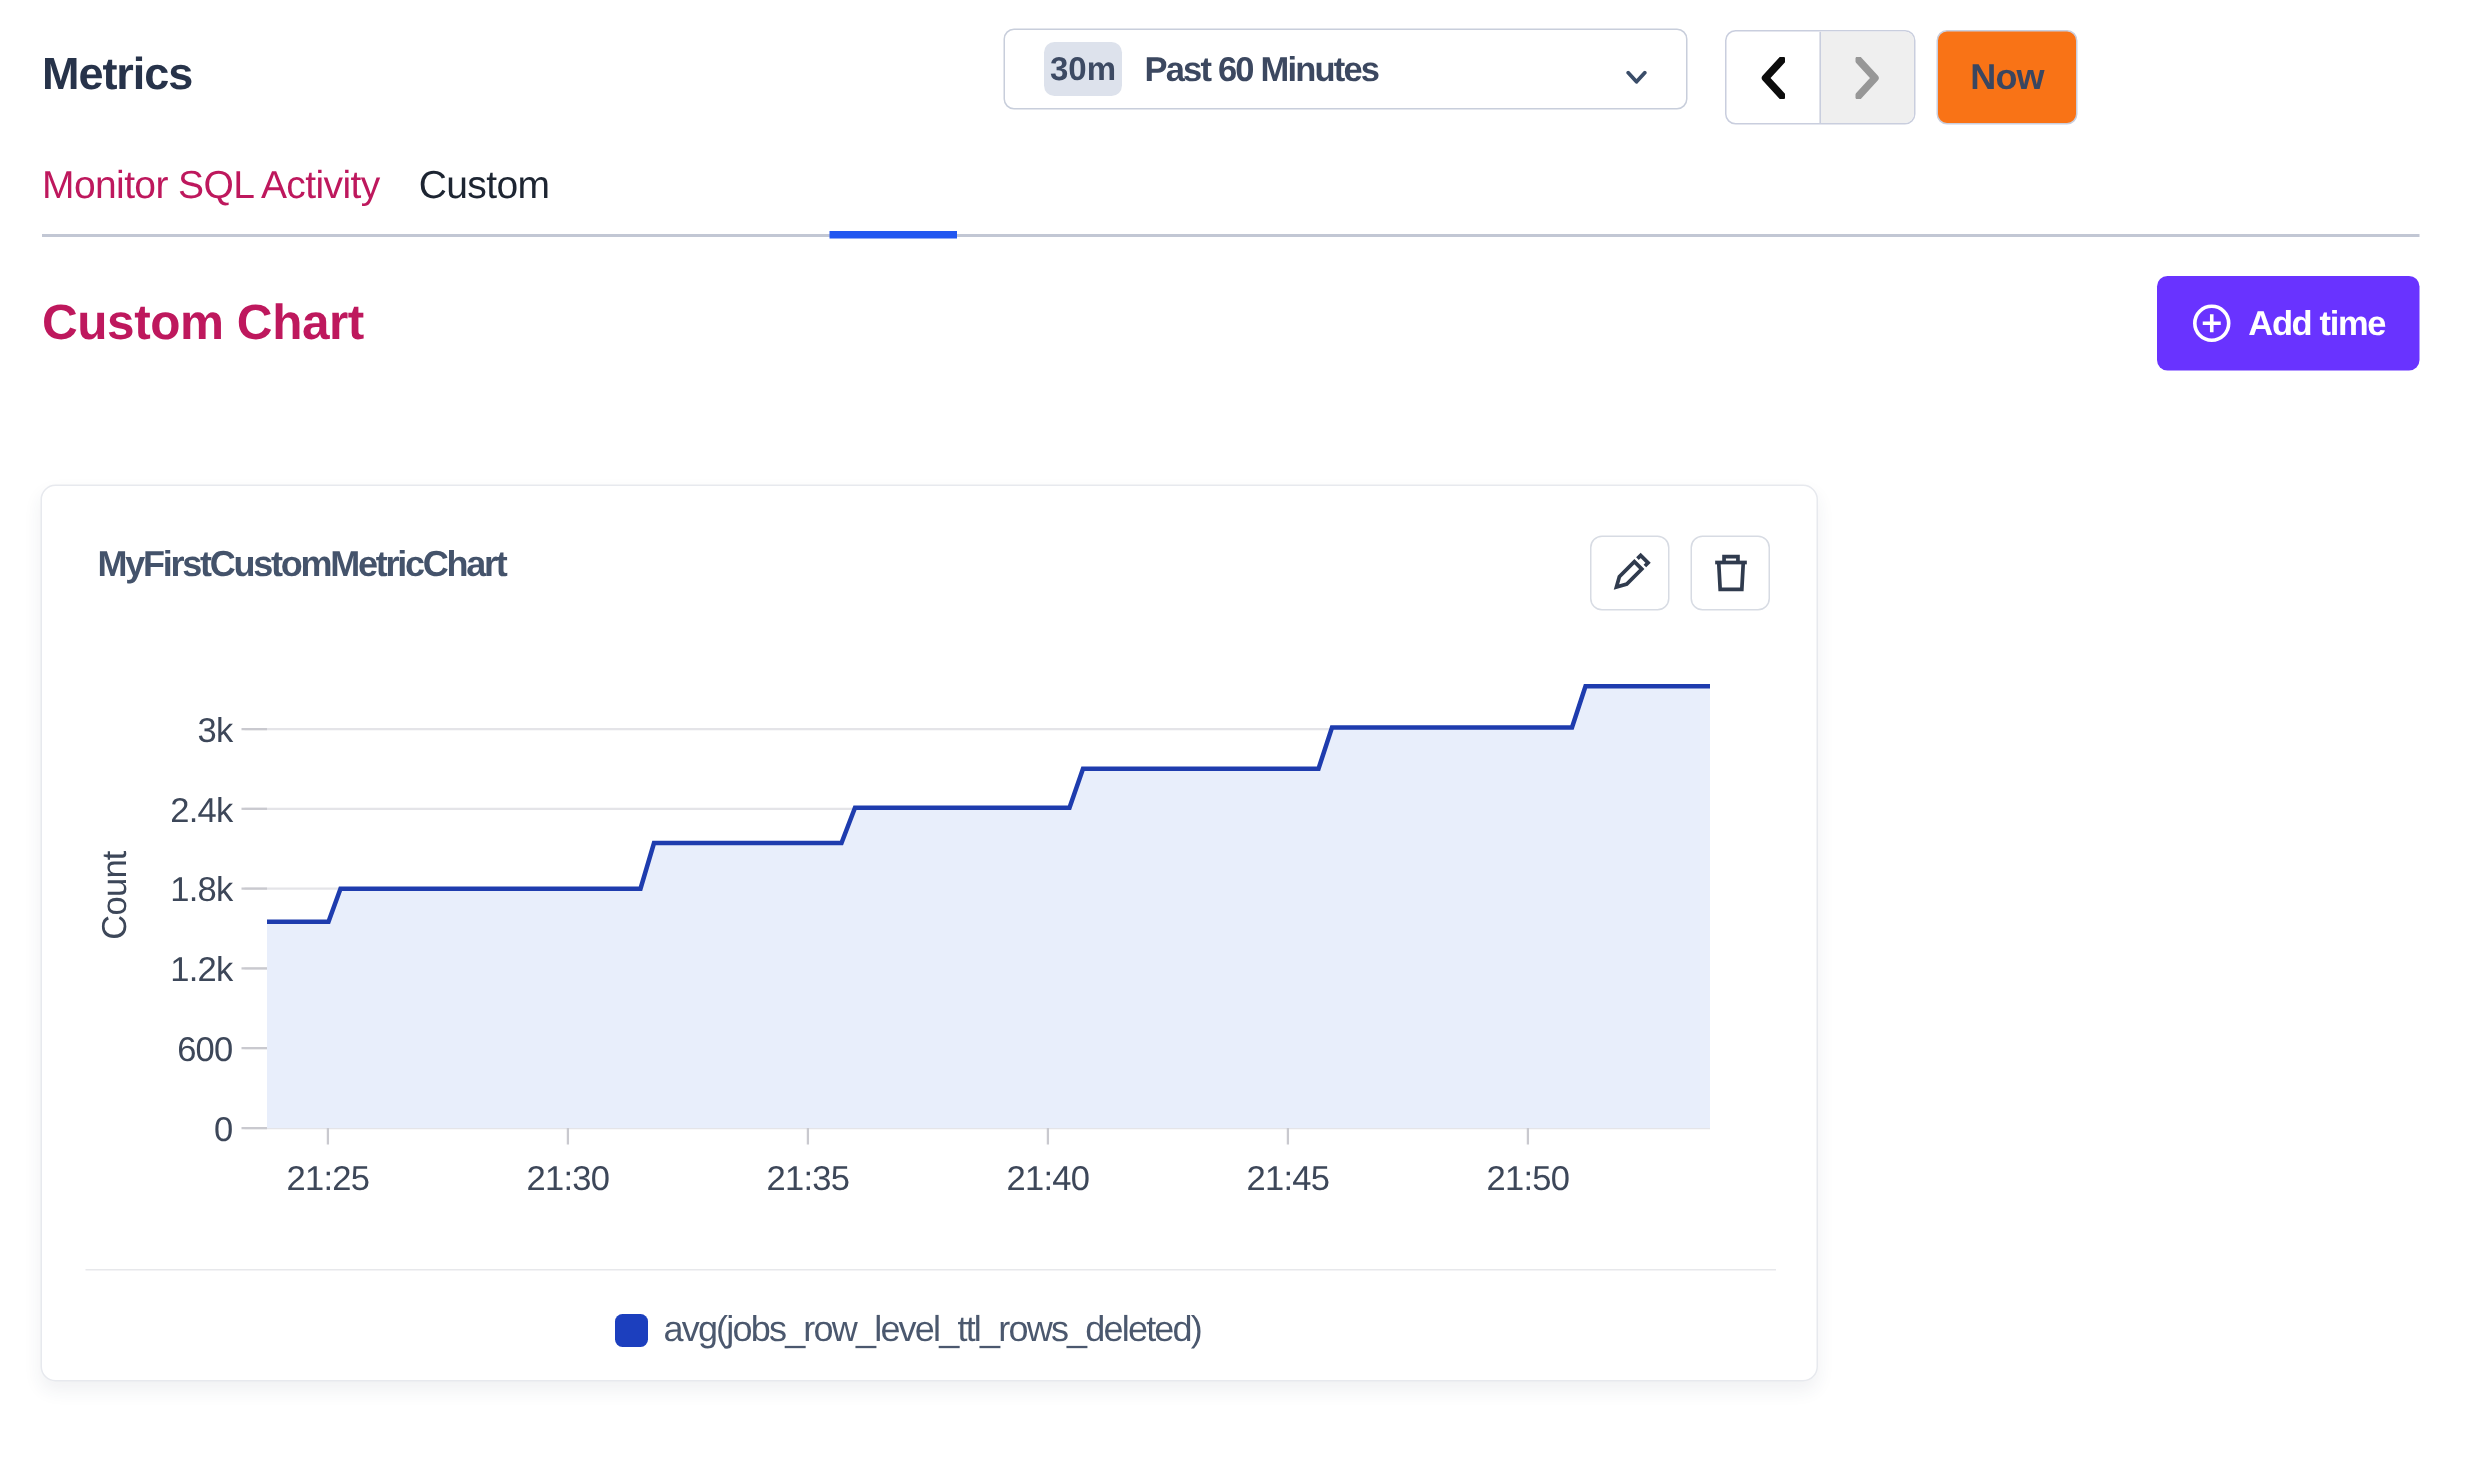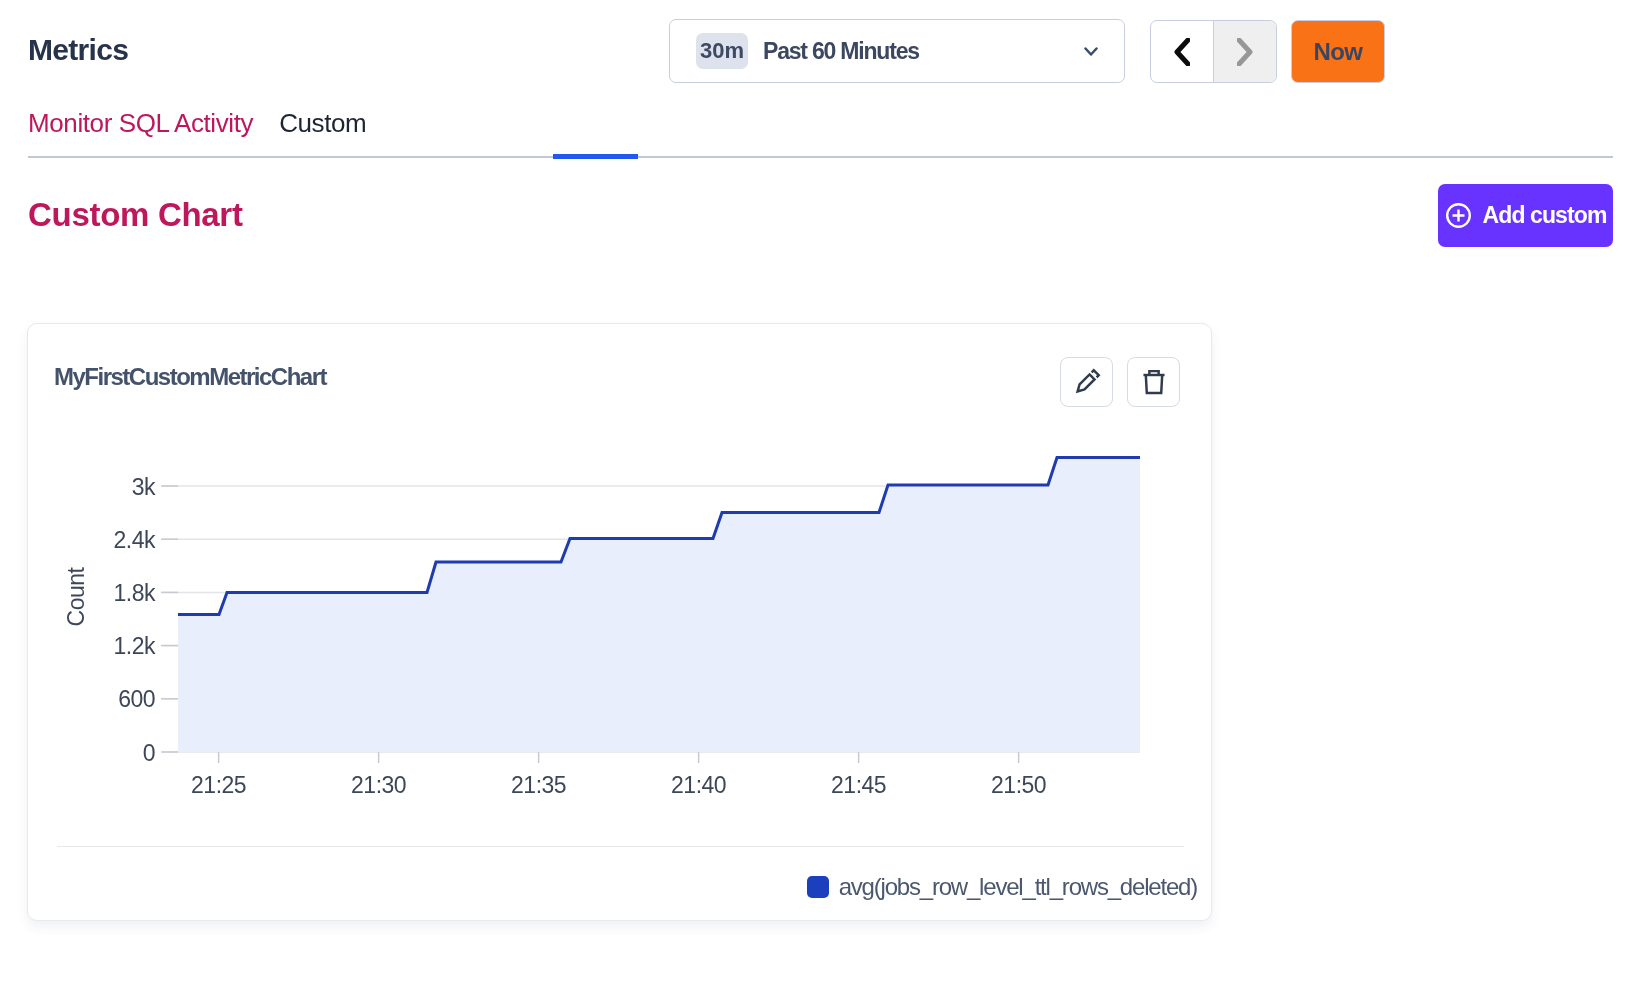--- a/index.html
+++ b/index.html
@@ -3,21 +3,21 @@
 <meta charset="utf-8">
 <style>
   * { margin:0; padding:0; box-sizing:border-box; }
   html,body { width:1650px; height:982px; background:#ffffff; font-family:"Liberation Sans", sans-serif; }
   #page { position:relative; width:1650px; height:982px; background:#fff; overflow:hidden;text-decoration:underline; }
   .abs { position:absolute; }
 
   .h1 { left:28px; top:33px; font-size:30px; font-weight:bold; color:#27334a; letter-spacing:-0.7px; }
 
   
-  .dd { left:669px; top:19px; width:456px; height:64px; border:1px solid #c8cedb; border-radius:7px;
+  .dd { left:669px; top:19px; width:456px; height:54px; border:1px solid #c8cedb; border-radius:7px;
         display:flex; align-items:center; background:#fff; }
   .dd .badge { margin-left:26px; width:52px; height:36px; background:#dde2ec; border-radius:7px;
         display:flex; align-items:center; justify-content:center; font-size:22px; font-weight:bold; color:#3d4a63; }
   .dd .label { margin-left:15px; font-size:23px; font-weight:bold; color:#3c4860; letter-spacing:-1.2px; }
   .dd svg { position:absolute; right:26px; top:27px; }
 
   
   .arrows { left:1150px; top:20px; width:127px; height:63px; border:1px solid #c9cede; border-radius:7px;
         display:flex; overflow:hidden; background:#fff; }
   .arrows .half { width:63.5px; height:100%; display:flex; align-items:center; justify-content:center; }
@@ -38,25 +38,25 @@
   .sub { left:28px; top:252px; font-size:23px; color:#3e4a5e; letter-spacing:-1.1px; }
   .sub a { color:#2458e8; font-weight:bold; text-decoration:none; }
 
   .addbtn { left:1438px; top:184px; width:175px; height:63px; background:#6933ff; border-radius:7px;
         display:flex; align-items:center; justify-content:center; color:#fff; font-size:23px; font-weight:bold; letter-spacing:-0.9px; }
   .addbtn svg { margin-right:11px; }
 
   
   .card { left:27px; top:323px; width:1185px; height:598px; background:#fff; border:1px solid #e7e9ee;
         border-radius:10px; box-shadow:0 6px 12px rgba(45,55,85,0.07); }
-  .cardtitle { left:54px; top:363px; font-size:24px; font-weight:bold; color:#44536b; letter-spacing:-1.5px; }
+  .cardtitle { left:65px; top:363px; font-size:24px; font-weight:bold; color:#44536b; letter-spacing:-1.5px; }
   .iconbtn { width:53px; height:50px; border:1px solid #d7dbe3; border-radius:8px; background:#fff;
         display:flex; align-items:center; justify-content:center; }
   .sep { left:57px; top:846px; width:1127px; height:1px; background:#e7e8eb; }
-  .legend { left:40px; top:873px; width:1157px; display:flex; align-items:center; justify-content:flex-end; }
+  .legend { left:27px; top:873px; width:1157px; display:flex; align-items:center; justify-content:center; }
   .legend .sq { width:22px; height:22px; border-radius:5px; background:#1c3fbe; margin-right:10px; }
   .legend .txt { font-size:24px; color:#4b586e; letter-spacing:-1.2px; }
 </style>
 </head>
 <body>
 <div id="page">
   <div class="abs h1">Metrics</div>
 
   <div class="abs dd">
     <div class="badge">30m</div>
@@ -88,21 +88,21 @@
   <div class="abs tabline"></div>
   <div class="abs inkbar"></div>
 
   <div class="abs h2">Custom Chart</div>
 
   <div class="abs addbtn">
     <svg width="27" height="27" viewBox="0 0 27 27">
         <circle cx="13.5" cy="13.5" r="11.3" stroke="#fff" stroke-width="2.4" fill="none"></circle>
         <path d="M13.5 7.5 V19.5 M7.5 13.5 H19.5" stroke="#fff" stroke-width="2.4" fill="none"></path>
       </svg>
-    <span>Add custom</span>
+    <span>Add time</span>
   </div>
 
   <div class="abs card"></div>
   <div class="abs cardtitle">MyFirstCustomMetricChart</div>
 
   <div class="abs iconbtn" style="left:1060px; top:357px;">
     <svg width="28" height="28" viewBox="0 0 26 26">
       <path d="M4.3 21.7 L6.1 15.3 L15.4 6.0 L20.0 10.6 L10.7 19.9 Z" stroke="#303b4e" stroke-width="2.3" fill="none" stroke-linejoin="miter"></path>
       <path d="M17.3 4.1 L19.3 2.1 L23.9 6.7 L21.9 8.7" stroke="#303b4e" stroke-width="2.3" fill="none"></path>
     </svg>

